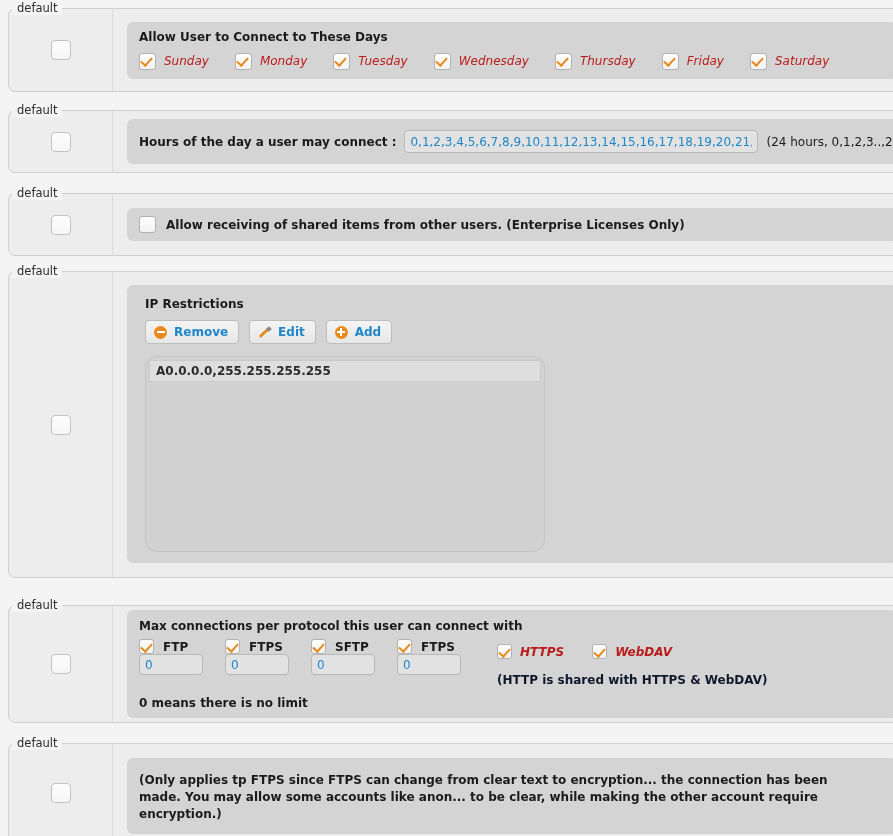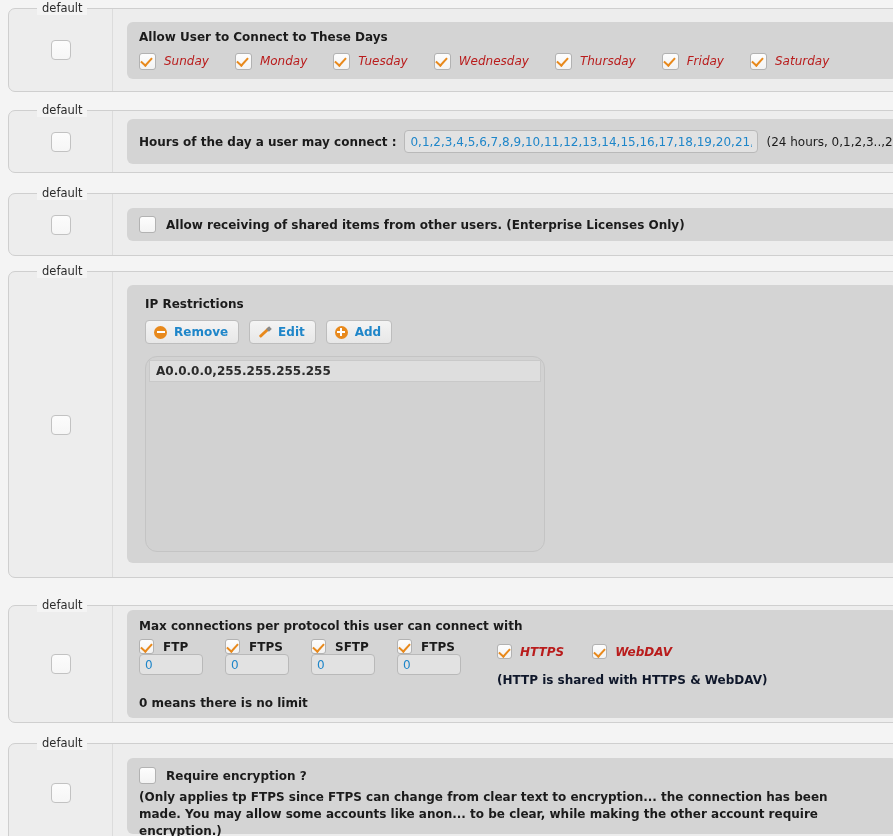--- a/index.html
+++ b/index.html
@@ -23,21 +23,21 @@
     left: 8px;
     width: 900px;              
     border: 1px solid #cfcfcf;
     border-radius: 7px;
     background: #ededed;
     box-sizing: border-box;
   }
   .groupbox .legend {
     position: absolute;
     top: -8px;
-    left: 28px;
+    left: 3px;
     padding: 0 5px;
     background: #f4f4f4;
     font-size: 11.5px;
     color: #2b2b2b;
     line-height: 14px;
   }
   .gb-inner {
     display: flex;
     align-items: stretch;
     height: 100%;
@@ -449,21 +449,17 @@
 </div>
 
 <div class="groupbox" id="sec-enc">
   <span class="legend">default</span>
   <div class="gb-inner">
     <div class="gb-left">
       <span class="cb cb-big"></span>
     </div>
     <div class="gb-right">
       <div class="panel">
-        <div class="enc-head">
-          <span class="cb cb-lg"></span>
-          <span class="lbl">Require encryption ?</span>
-        </div>
         <div class="enc-body">(Only applies tp FTPS since FTPS can change from clear text to encryption... the connection has been made. You may allow some accounts like anon... to be clear, while making the other account require encryption.)</div>
       </div>
     </div>
   </div>
 </div>
 
 </body></html>

